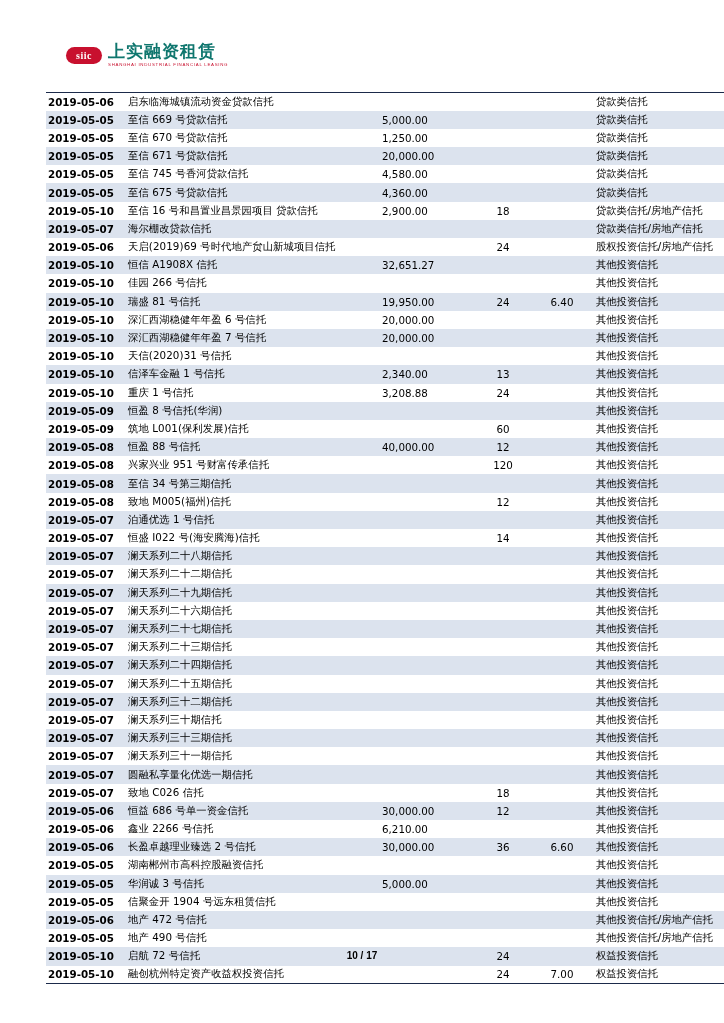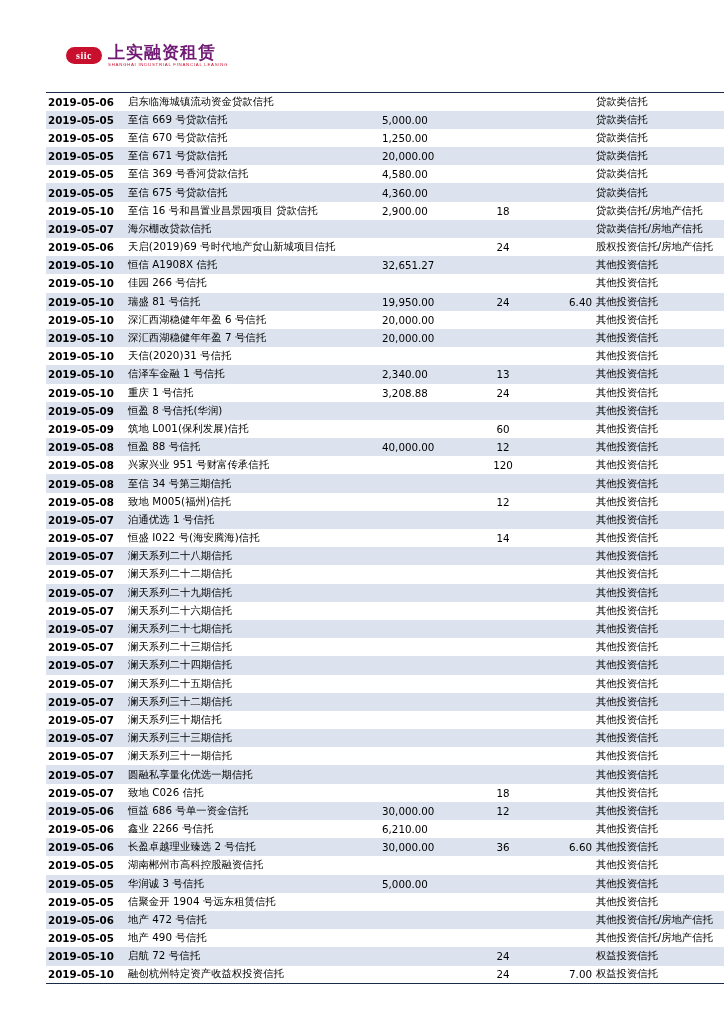--- a/index.html
+++ b/index.html
@@ -42,23 +42,23 @@
     margin-top: 3px;
     font-family: "Liberation Serif", serif;
   }
   .logo-text {
     margin-left: 6px;
     line-height: 1;
   }
   .logo-cn {
     font-size: 17px;
     font-weight: bold;
-    color: #701a75;
+    color: #0f766e;
     letter-spacing: 1px;
-    font-family: Liberation Sans, sans-serif;
+    font-family: Liberation Mono, monospace;
   }
   .logo-en {
     font-size: 4.4px;
     color: #c8102e;
     letter-spacing: 0.7px;
     margin-top: 2px;
     font-family: "Liberation Sans", sans-serif;
   }
 
   
@@ -108,21 +108,21 @@
     font-size: 10px;
   }
   td.c-term {
     width: 50px;
     text-align: center;
     font-family: "Liberation Sans", sans-serif;
     font-size: 10px;
   }
   td.c-rate {
     width: 60px;
-    text-align: right;
+    text-align: center;
     font-family: "Liberation Sans", sans-serif;
     font-size: 10px;
   }
   td.c-type {
     width: 152px;
     padding-left: 2px;
   }
 
   
   .footer {
@@ -180,21 +180,21 @@
           <tr class="band-b">
             <td class="c-date">2019-05-05</td>
             <td class="c-name">至信 671 号贷款信托</td>
             <td class="c-amount">20,000.00</td>
             <td class="c-term"></td>
             <td class="c-rate"></td>
             <td class="c-type">贷款类信托</td>
           </tr>
           <tr class="band-a">
             <td class="c-date">2019-05-05</td>
-            <td class="c-name">至信 369 号香河贷款信托</td>
+            <td class="c-name">至信 745 号香河贷款信托</td>
             <td class="c-amount">4,580.00</td>
             <td class="c-term"></td>
             <td class="c-rate"></td>
             <td class="c-type">贷款类信托</td>
           </tr>
           <tr class="band-b">
             <td class="c-date">2019-05-05</td>
             <td class="c-name">至信 675 号贷款信托</td>
             <td class="c-amount">4,360.00</td>
             <td class="c-term"></td>
@@ -542,14 +542,17 @@
             <td class="c-name">融创杭州特定资产收益权投资信托</td>
             <td class="c-amount"></td>
             <td class="c-term">24</td>
             <td class="c-rate">7.00</td>
             <td class="c-type">权益投资信托</td>
           </tr>
         </tbody>
     </table>
   </div>
 
+  <div class="footer">
+    <span>10 / 17</span>
+  </div>
 
 </div>
 
 </body></html>

